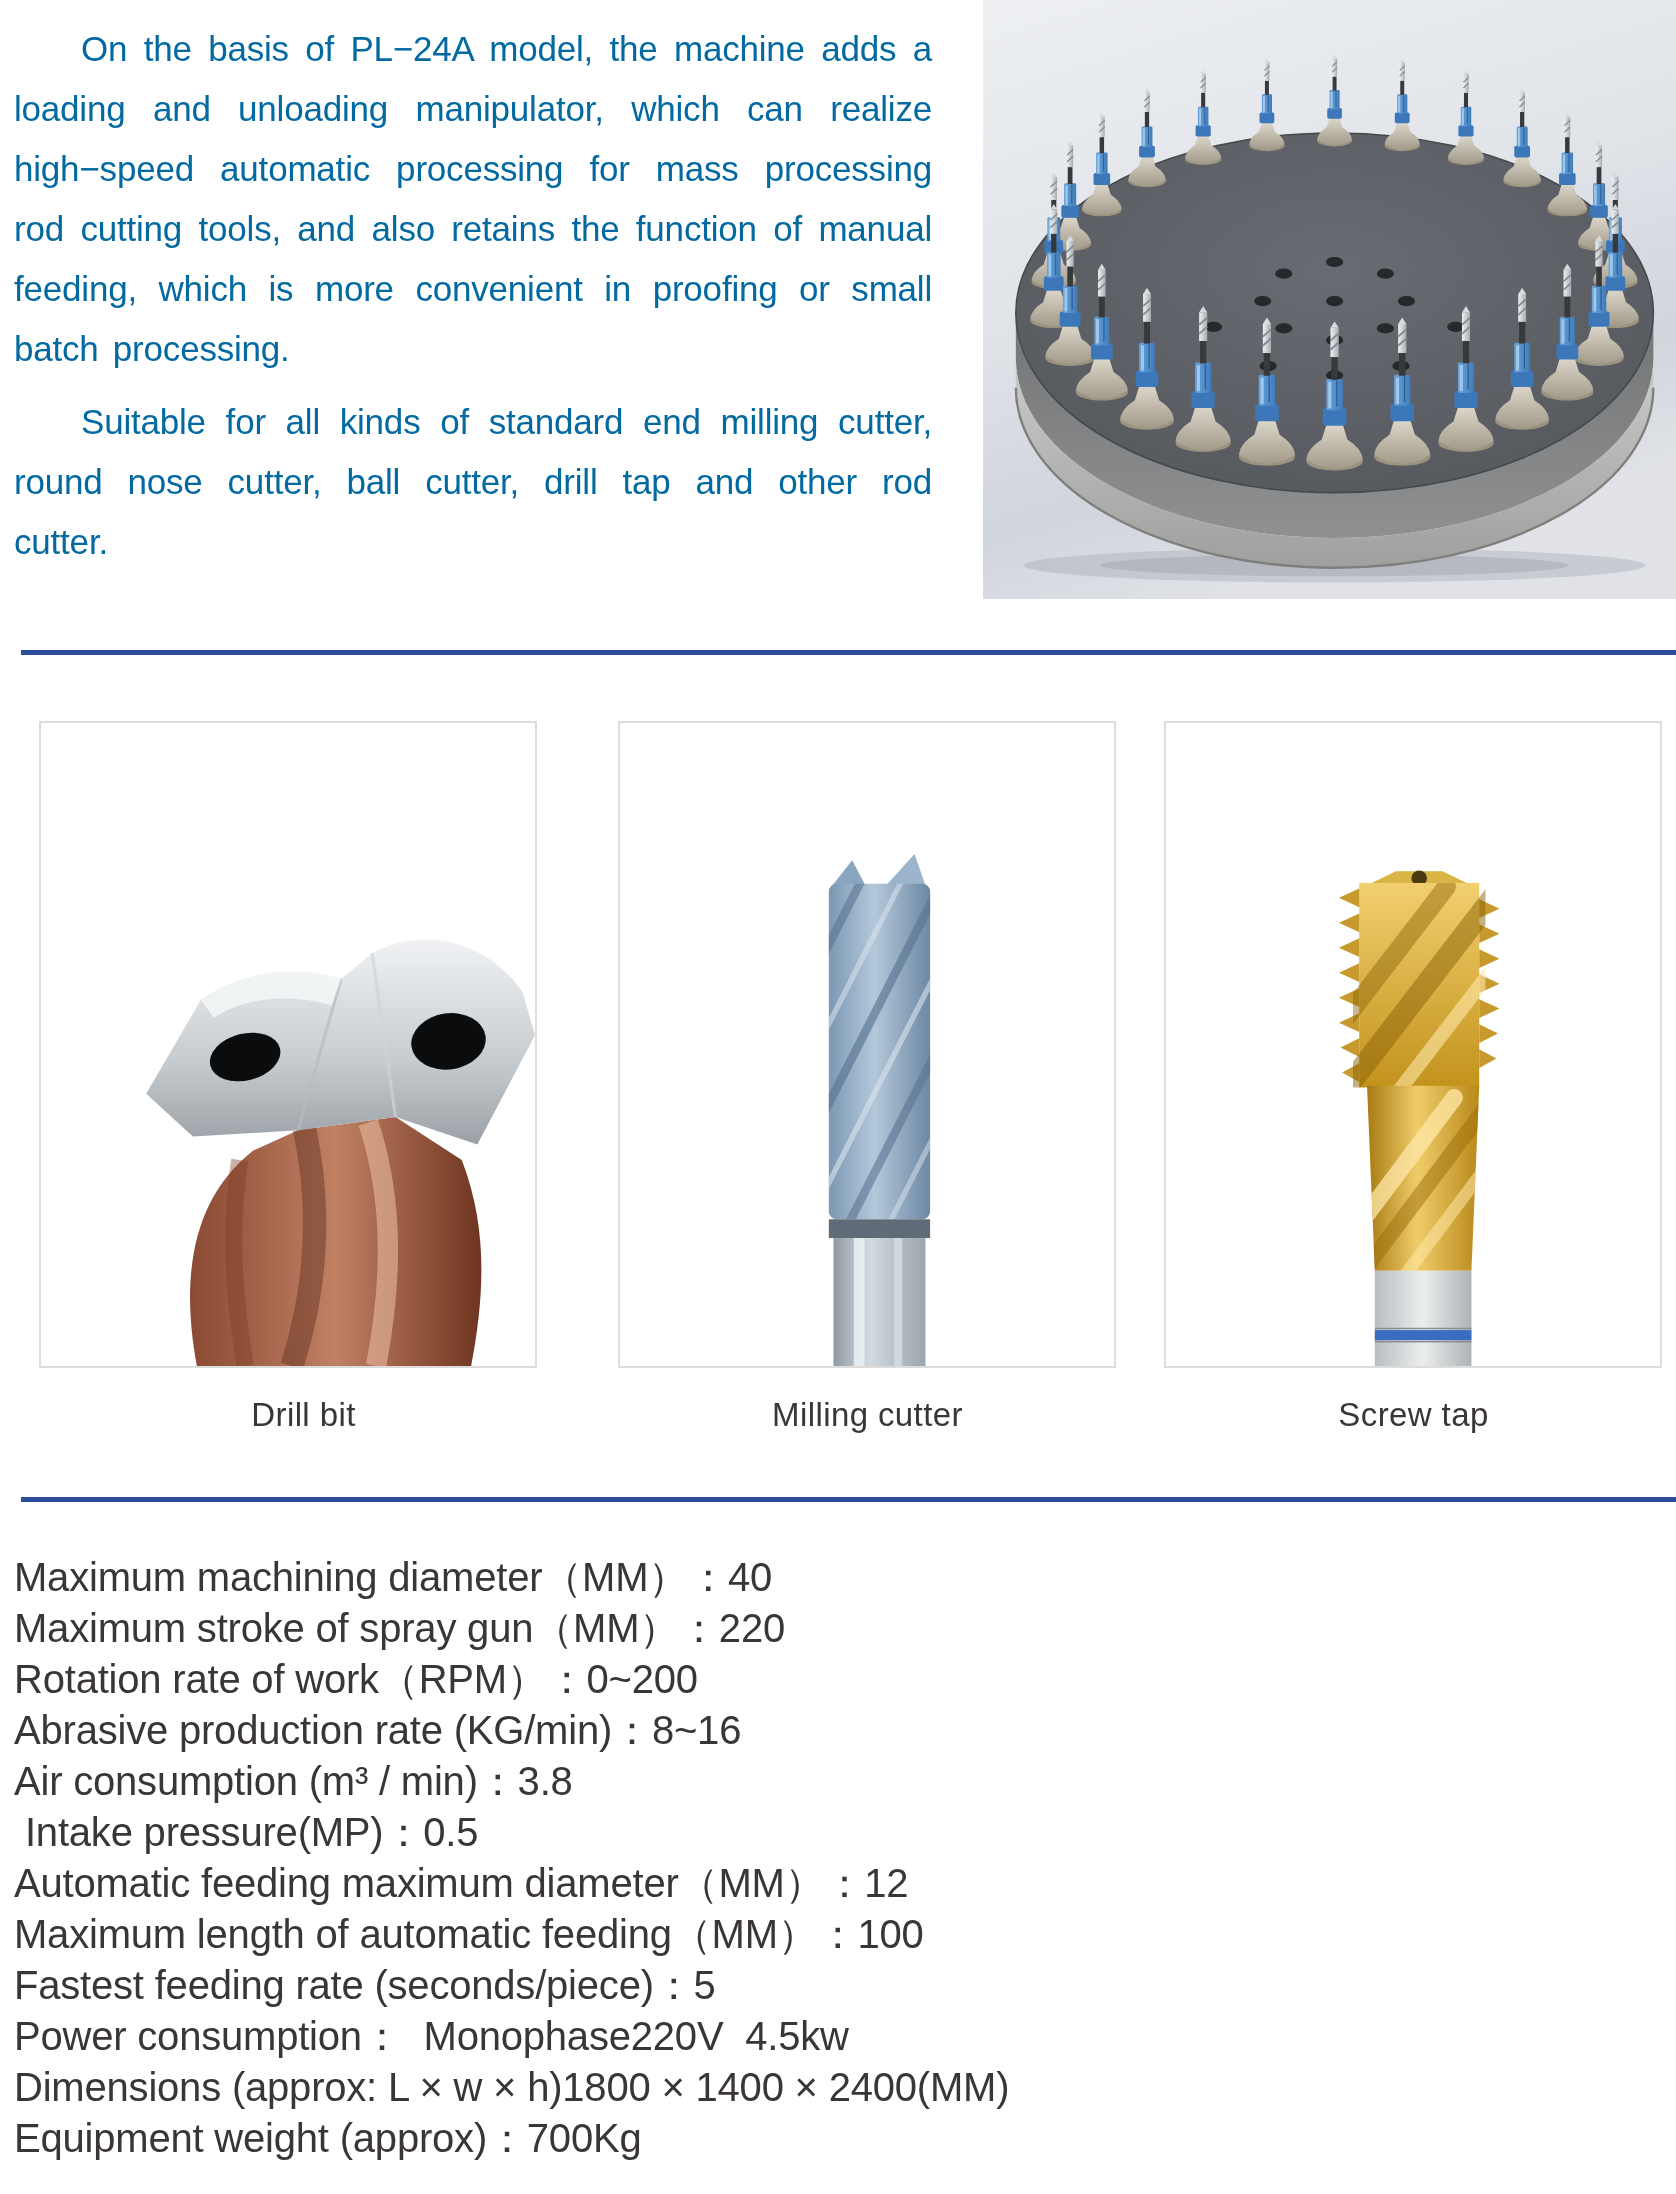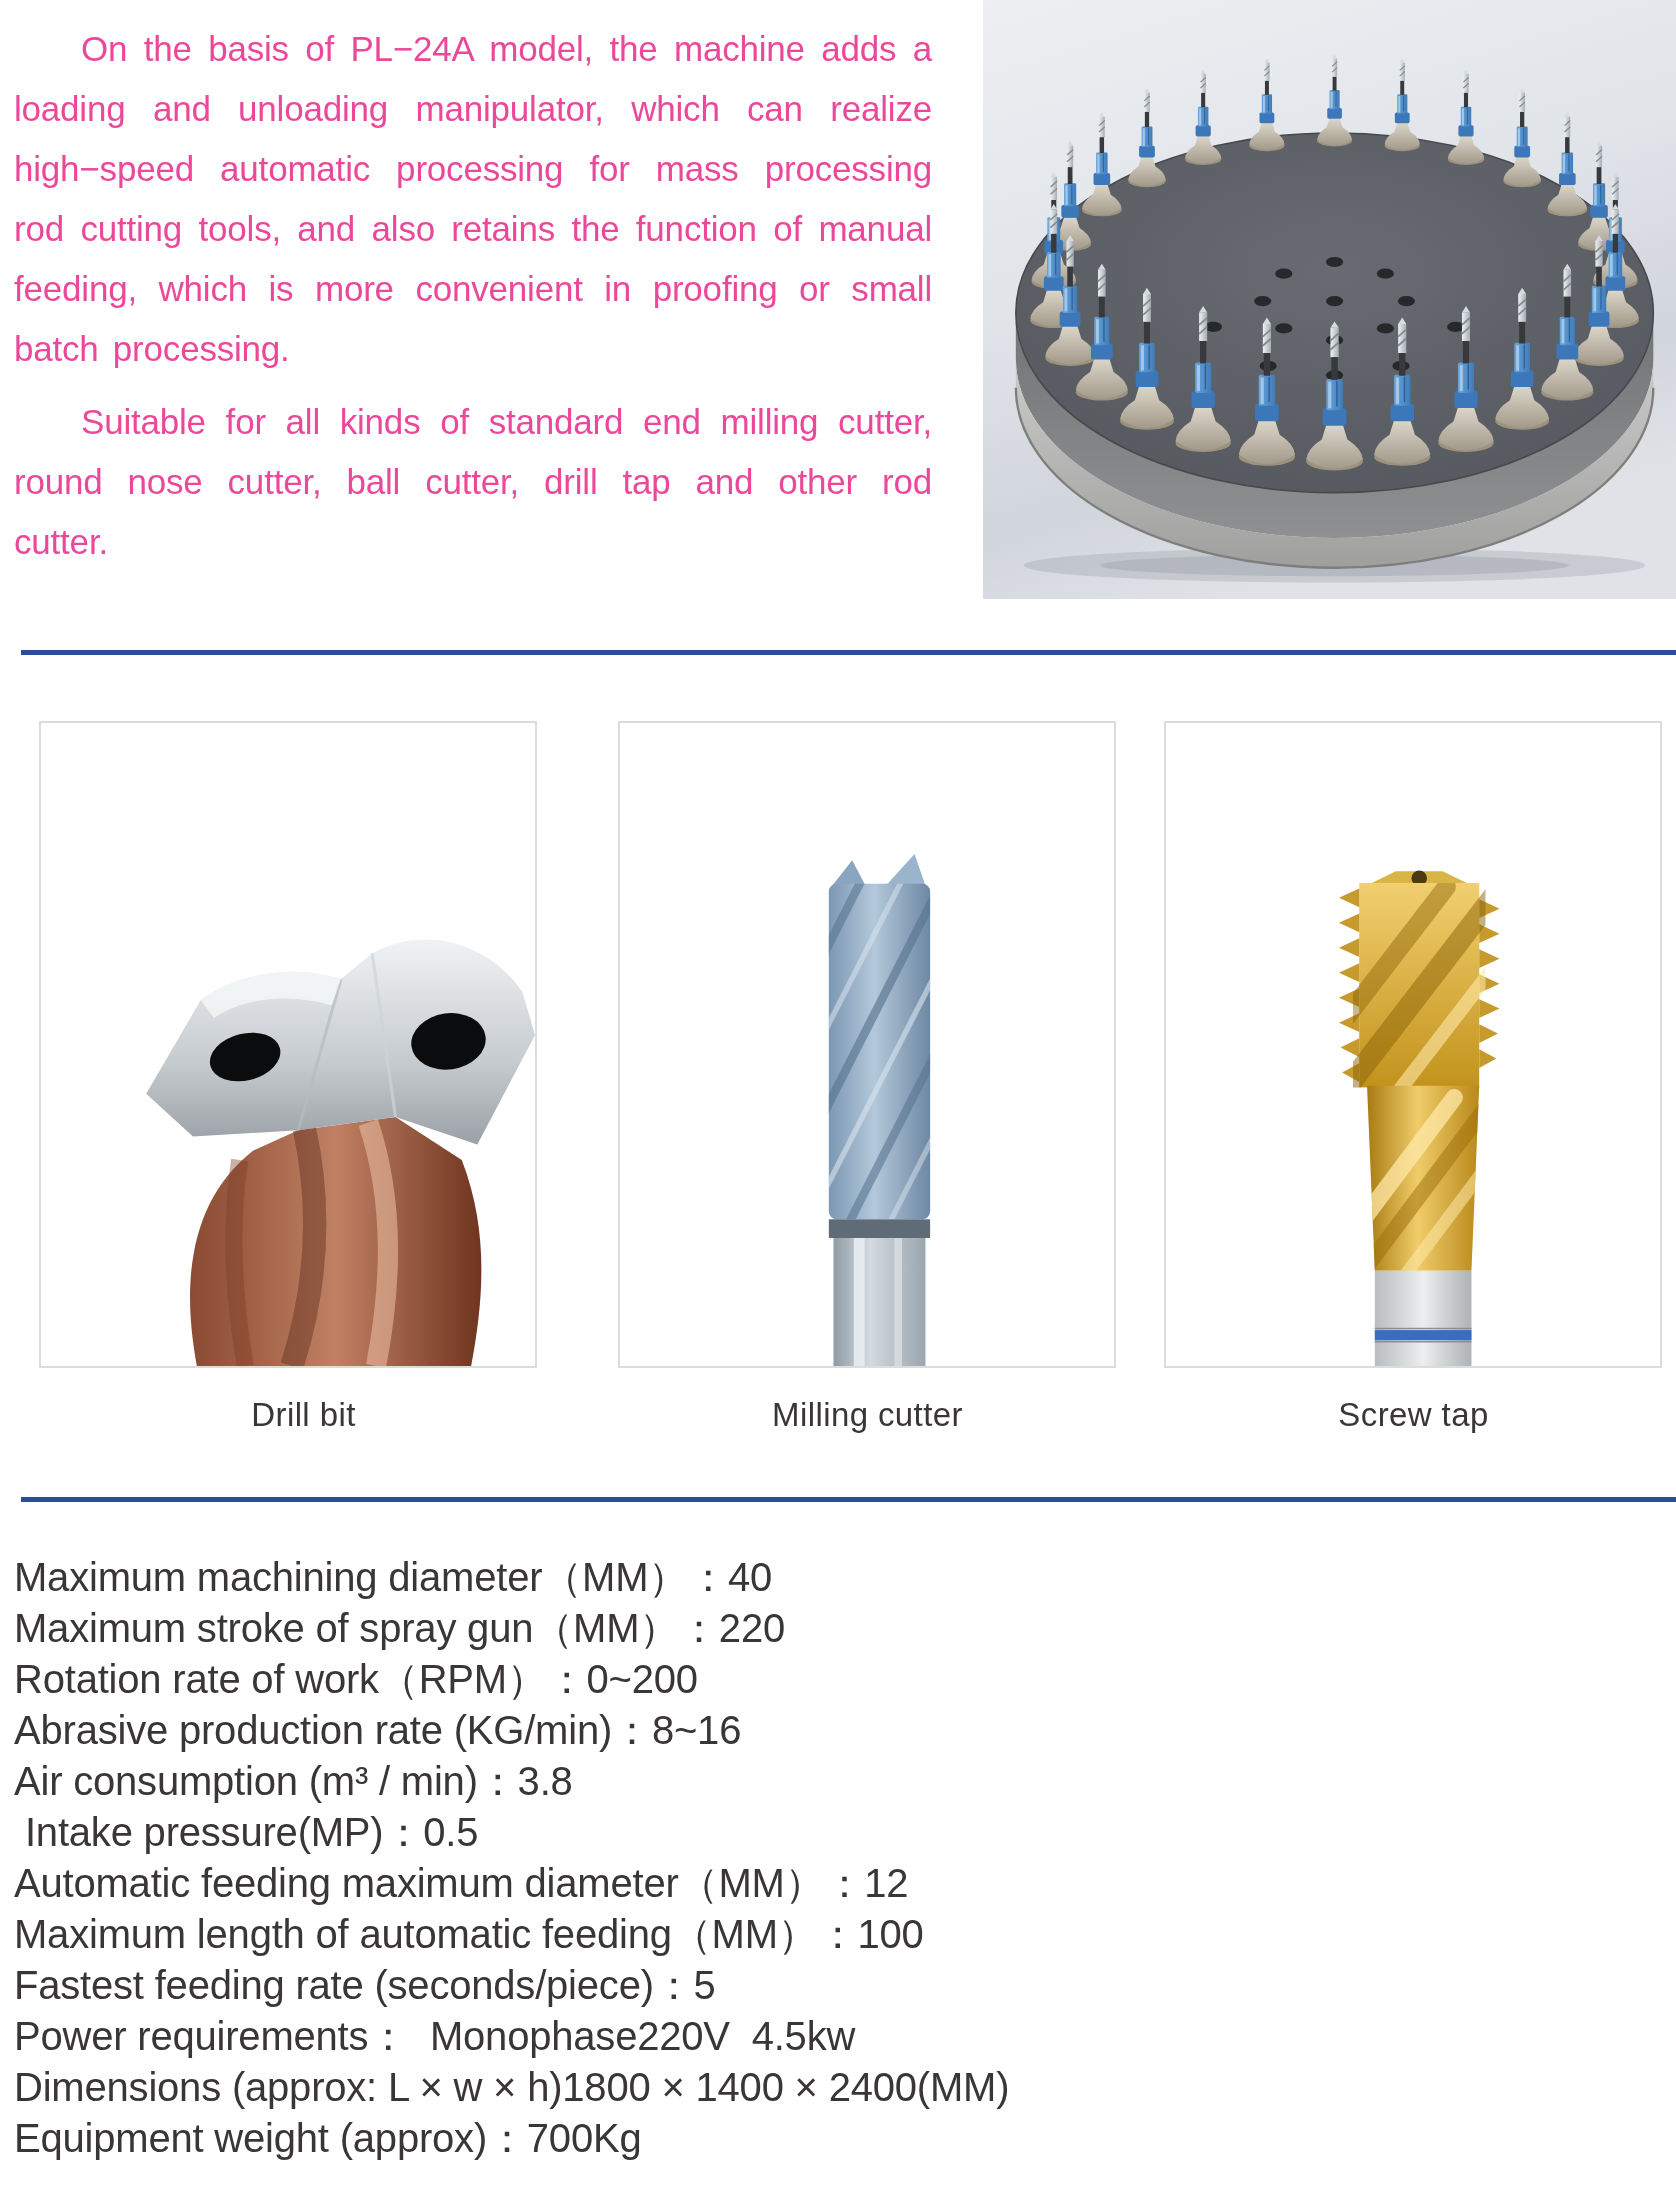--- a/index.html
+++ b/index.html
@@ -2,21 +2,21 @@
 <html style="--accent: #2b4b9b;font-size:12.5px"><head>
 <meta charset="utf-8">
 <style>
   html,body{margin:0;padding:0;background:#ffffff;}
   .page{position:relative;width:1677px;height:2194px;background:#ffffff;overflow:hidden;
         font-family:"Liberation Sans", sans-serif;color:#342f30;}
 
   
   .intro{position:absolute;left:14px;top:19px;width:918px;}
   .intro p{margin:0;font-size:35px;line-height:60px;text-align:justify;text-indent:67px;
-           letter-spacing:-0.2px;word-spacing:4.7px;color:#ec4899;}
+           letter-spacing:-0.2px;word-spacing:4.7px;color:#0369a1;}
   .intro p + p{margin-top:12.5px;}
 
   
   .hero{position:absolute;left:983px;top:0;width:693px;height:599px;margin:0;}
   .hero svg{display:block;width:100%;height:100%;}
 
   
   .divider{position:absolute;left:21px;width:1656px;height:4.7px;background:var(--accent,#2b4b9b);}
   .divider-1{top:650px;}
   .divider-2{top:1497px;}
@@ -293,19 +293,19 @@
   <section class="specs">
     <div class="spec-line">Maximum machining diameter（MM）：40</div>
     <div class="spec-line">Maximum stroke of spray gun（MM）：220</div>
     <div class="spec-line">Rotation rate of work（RPM）：0~200</div>
     <div class="spec-line">Abrasive production rate (KG/min)：8~16</div>
     <div class="spec-line">Air consumption (m³ / min)：3.8</div>
     <div class="spec-line"> Intake pressure(MP)：0.5</div>
     <div class="spec-line">Automatic feeding maximum diameter（MM）：12</div>
     <div class="spec-line">Maximum length of automatic feeding（MM）：100</div>
     <div class="spec-line">Fastest feeding rate (seconds/piece)：5</div>
-    <div class="spec-line">Power requirements：  Monophase220V  4.5kw</div>
+    <div class="spec-line">Power consumption：  Monophase220V  4.5kw</div>
     <div class="spec-line">Dimensions (approx: L × w × h)1800 × 1400 × 2400(MM)</div>
     <div class="spec-line">Equipment weight (approx)：700Kg</div>
   </section>
 
 </div>
 
 
 </body></html>

